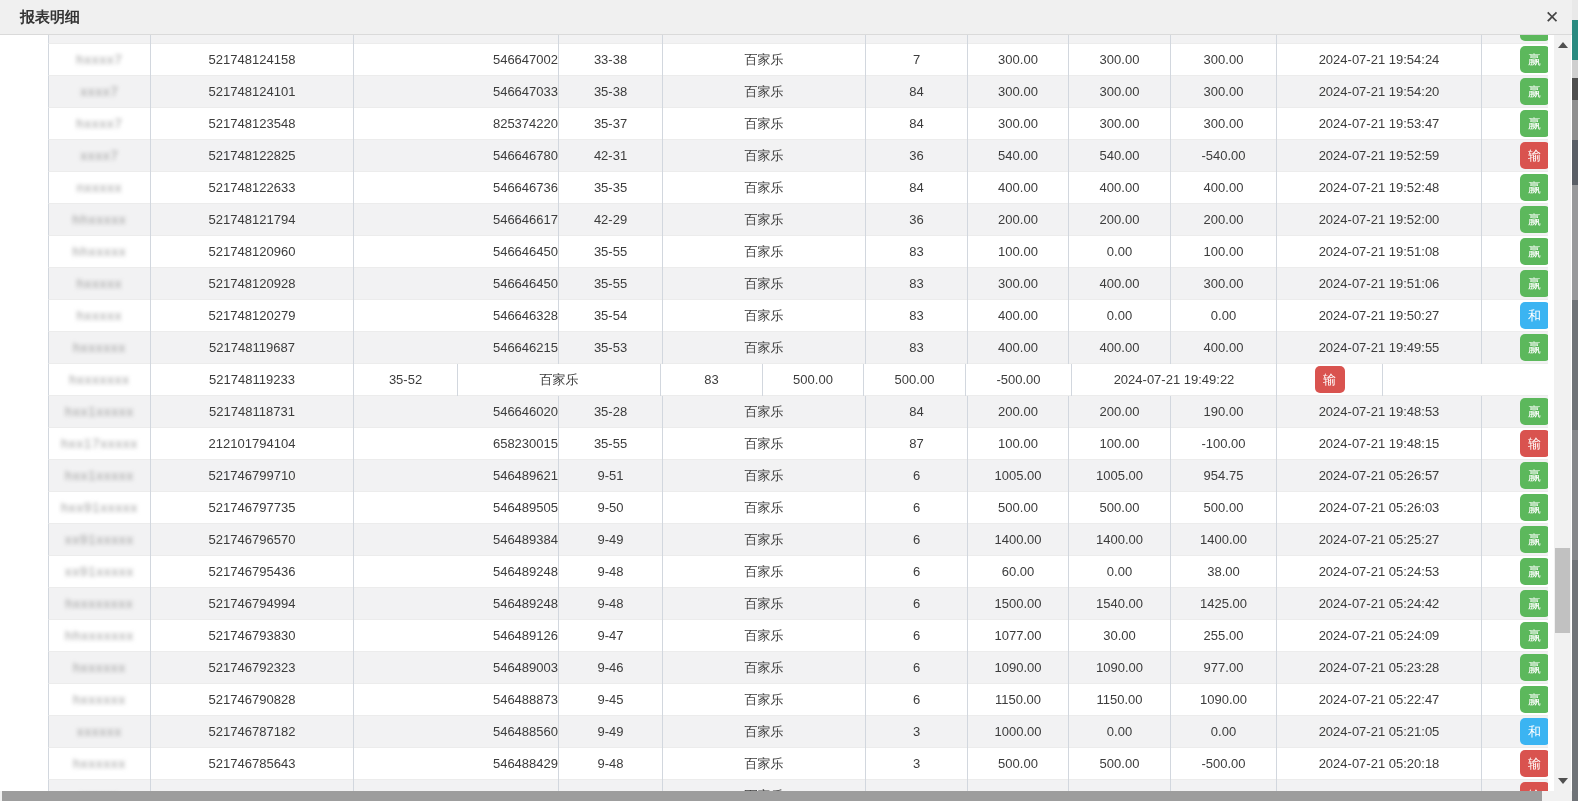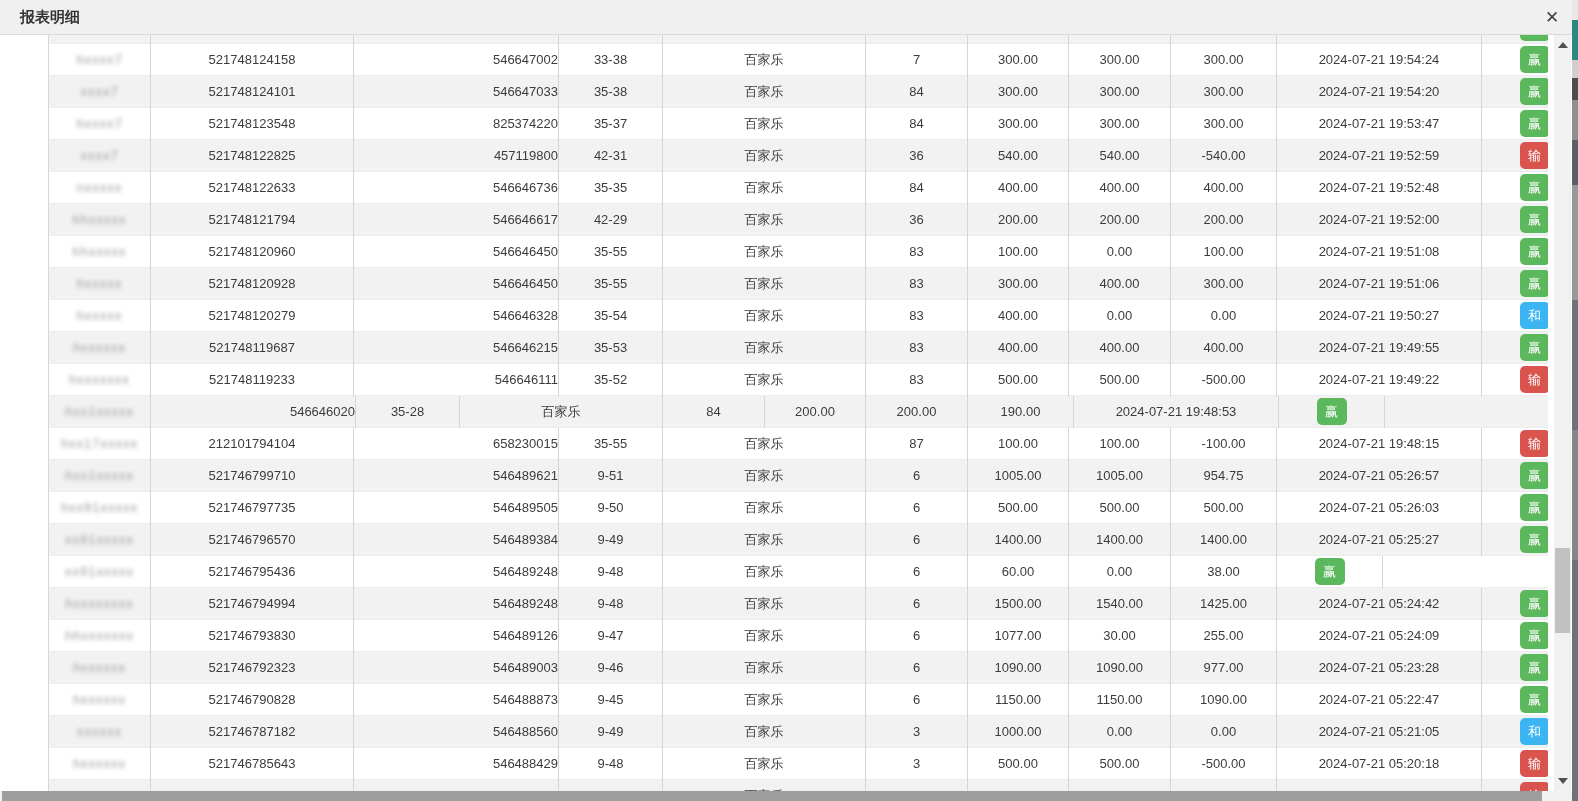--- a/index.html
+++ b/index.html
@@ -132,21 +132,21 @@
     <div class="cell c8">300.00</div>
     <div class="cell c9">300.00</div>
     <div class="cell c10">2024-07-21 19:53:47</div>
     <div class="cell c11">
           <span class="badge" style="background: rgb(92, 184, 92);">赢</span>
         </div>
   </div>
       <div class="row stripe">
     <div class="cell c1"><span class="user-blur">xxxx7</span></div>
     <div class="cell c2">521748122825</div>
-    <div class="cell c3">457119800</div>
+    <div class="cell c3">546646780</div>
     <div class="cell c4">42-31</div>
     <div class="cell c5">百家乐</div>
     <div class="cell c6">36</div>
     <div class="cell c7">540.00</div>
     <div class="cell c8">540.00</div>
     <div class="cell c9">-540.00</div>
     <div class="cell c10">2024-07-21 19:52:59</div>
     <div class="cell c11">
           <span class="badge" style="background: rgb(217, 83, 79);">输</span>
         </div>
@@ -237,34 +237,34 @@
     <div class="cell c8">400.00</div>
     <div class="cell c9">400.00</div>
     <div class="cell c10">2024-07-21 19:49:55</div>
     <div class="cell c11">
           <span class="badge" style="background: rgb(92, 184, 92);">赢</span>
         </div>
   </div>
       <div class="row">
     <div class="cell c1"><span class="user-blur">hxxxxxxx</span></div>
     <div class="cell c2">521748119233</div>
-    <div class="cell c3">546646111</div>
     <div class="cell c4">35-52</div>
     <div class="cell c5">百家乐</div>
     <div class="cell c6">83</div>
     <div class="cell c7">500.00</div>
     <div class="cell c8">500.00</div>
     <div class="cell c9">-500.00</div>
     <div class="cell c10">2024-07-21 19:49:22</div>
     <div class="cell c11">
           <span class="badge" style="background: rgb(217, 83, 79);">输</span>
         </div>
   </div>
       <div class="row stripe">
     <div class="cell c1"><span class="user-blur">hxx1xxxxx</span></div>
+    <div class="cell c2">521748118731</div>
     <div class="cell c3">546646020</div>
     <div class="cell c4">35-28</div>
     <div class="cell c5">百家乐</div>
     <div class="cell c6">84</div>
     <div class="cell c7">200.00</div>
     <div class="cell c8">200.00</div>
     <div class="cell c9">190.00</div>
     <div class="cell c10">2024-07-21 19:48:53</div>
     <div class="cell c11">
           <span class="badge" style="background: rgb(92, 184, 92);">赢</span>
@@ -333,20 +333,21 @@
       <div class="row">
     <div class="cell c1"><span class="user-blur">xx91xxxxx</span></div>
     <div class="cell c2">521746795436</div>
     <div class="cell c3">546489248</div>
     <div class="cell c4">9-48</div>
     <div class="cell c5">百家乐</div>
     <div class="cell c6">6</div>
     <div class="cell c7">60.00</div>
     <div class="cell c8">0.00</div>
     <div class="cell c9">38.00</div>
+    <div class="cell c10">2024-07-21 05:24:53</div>
     <div class="cell c11">
           <span class="badge" style="background: rgb(92, 184, 92);">赢</span>
         </div>
   </div>
       <div class="row stripe">
     <div class="cell c1"><span class="user-blur">hxxxxxxxx</span></div>
     <div class="cell c2">521746794994</div>
     <div class="cell c3">546489248</div>
     <div class="cell c4">9-48</div>
     <div class="cell c5">百家乐</div>

